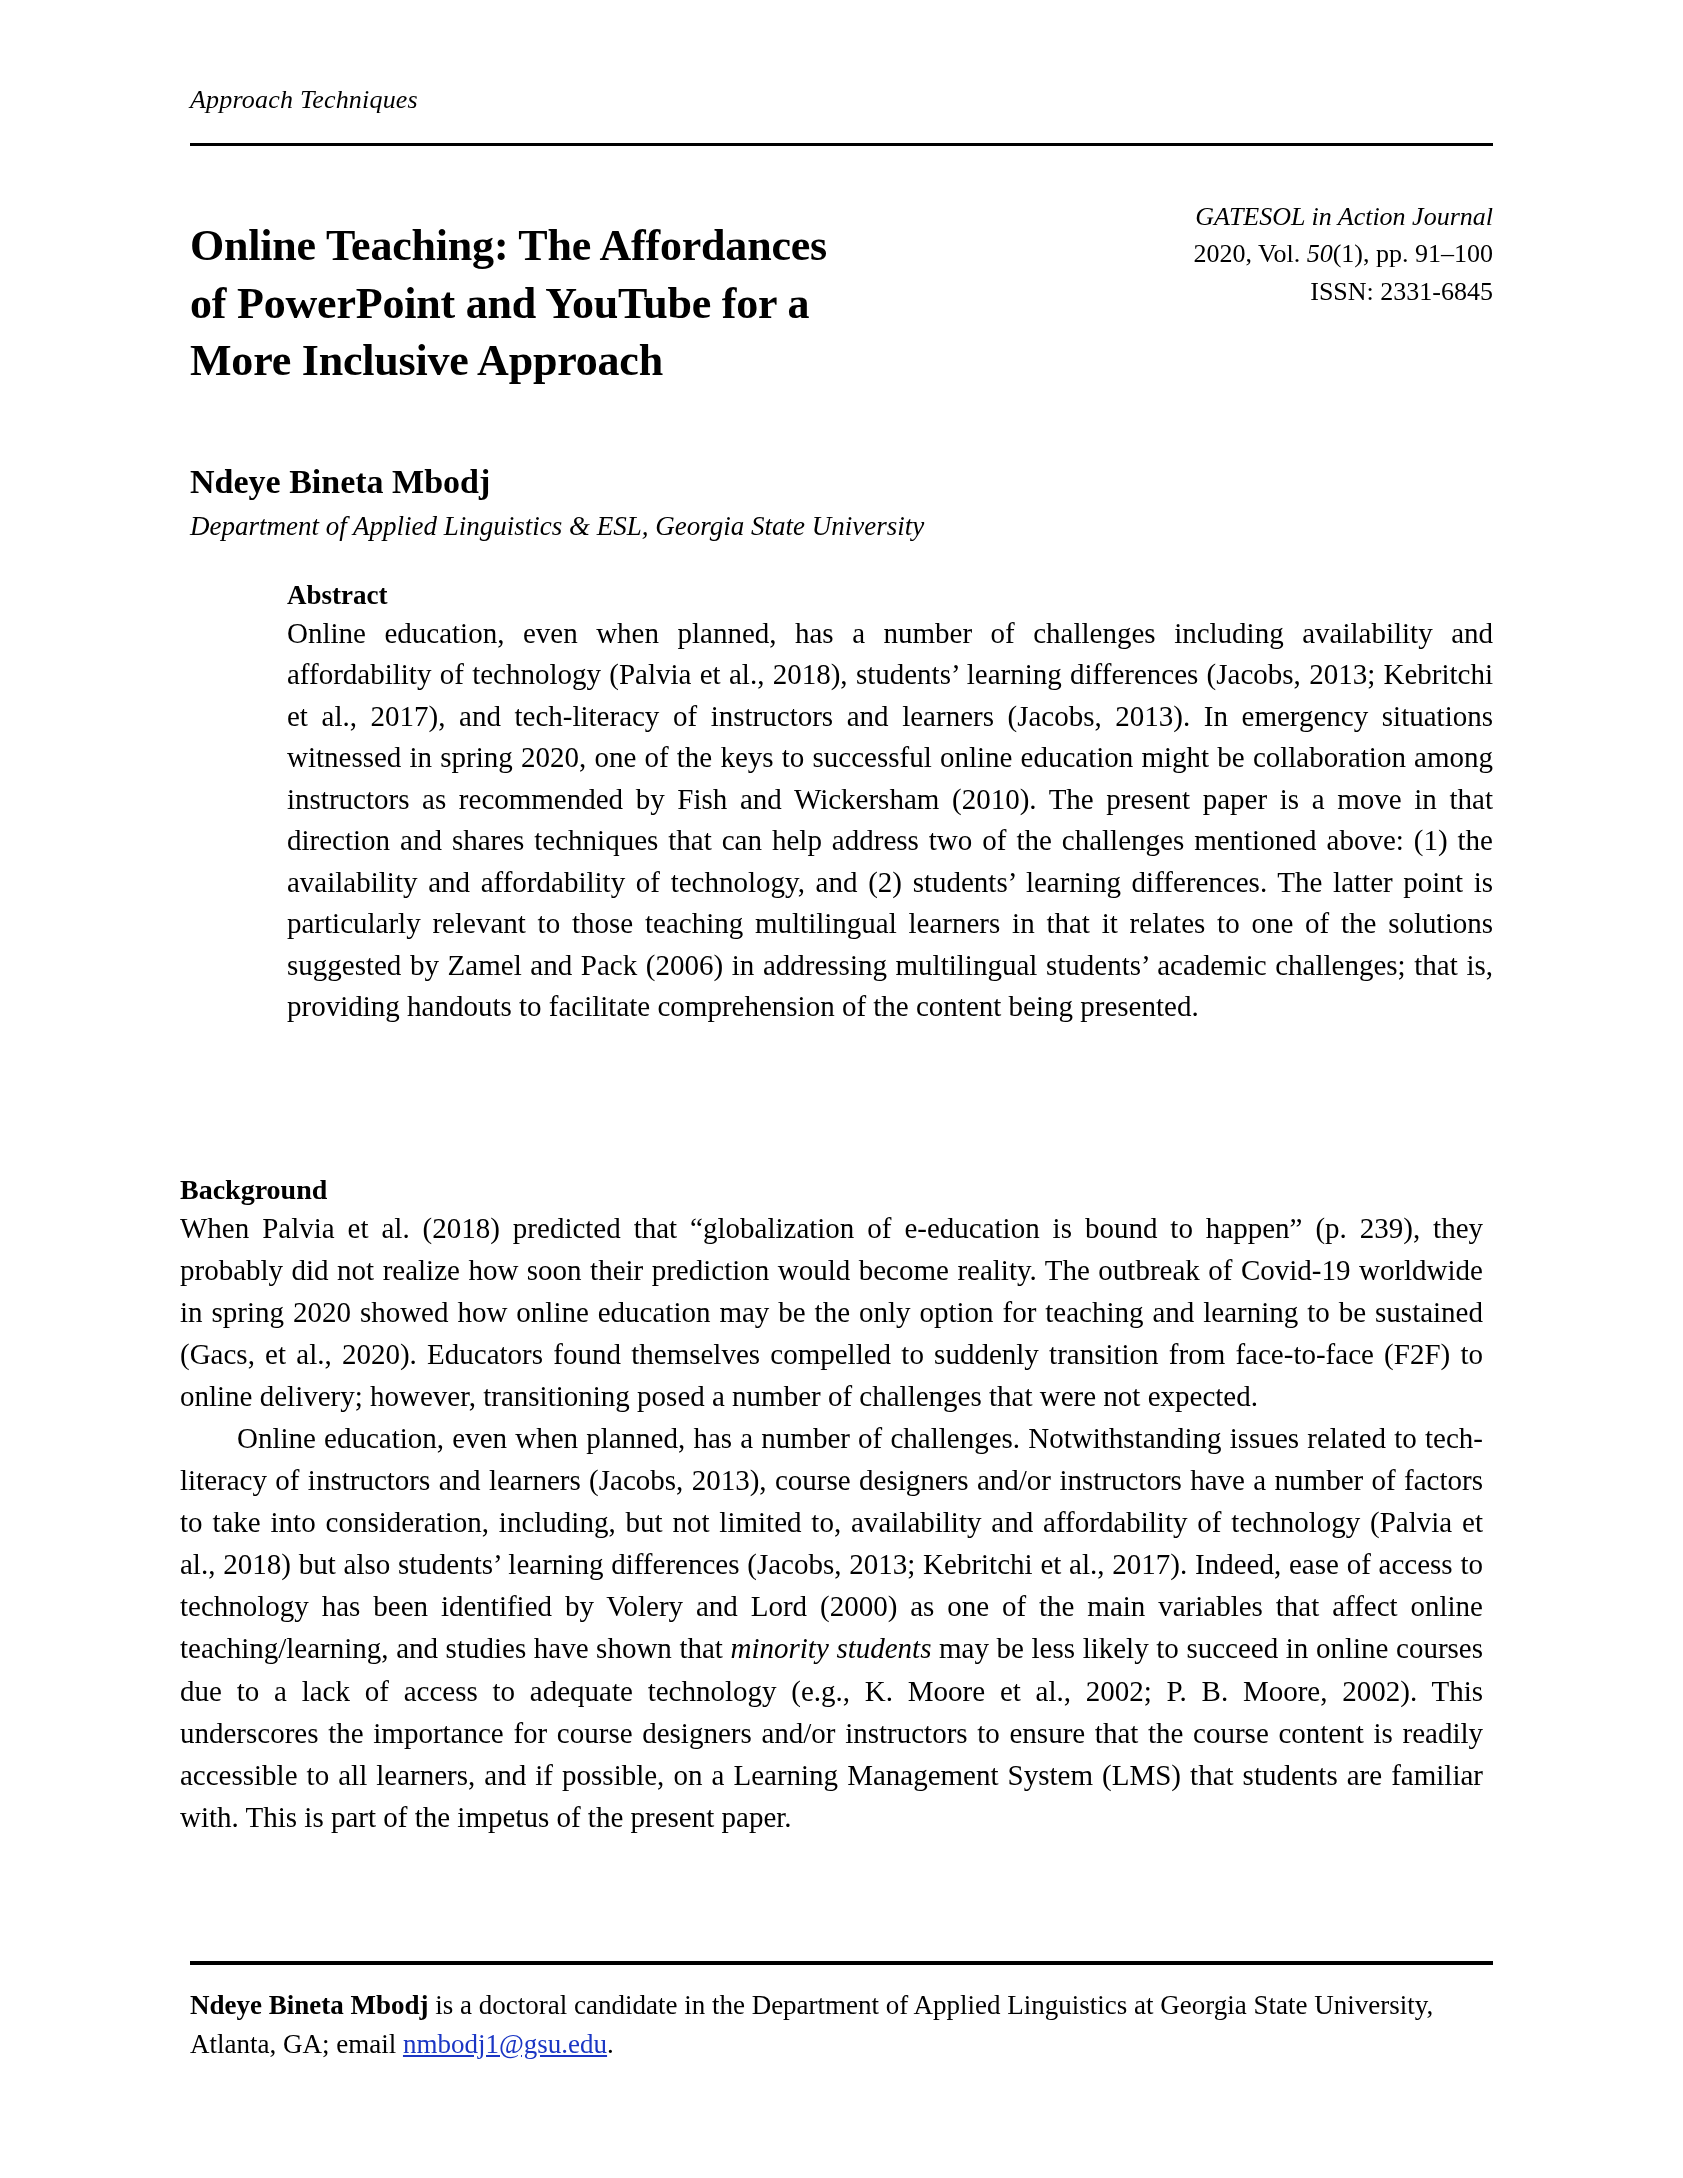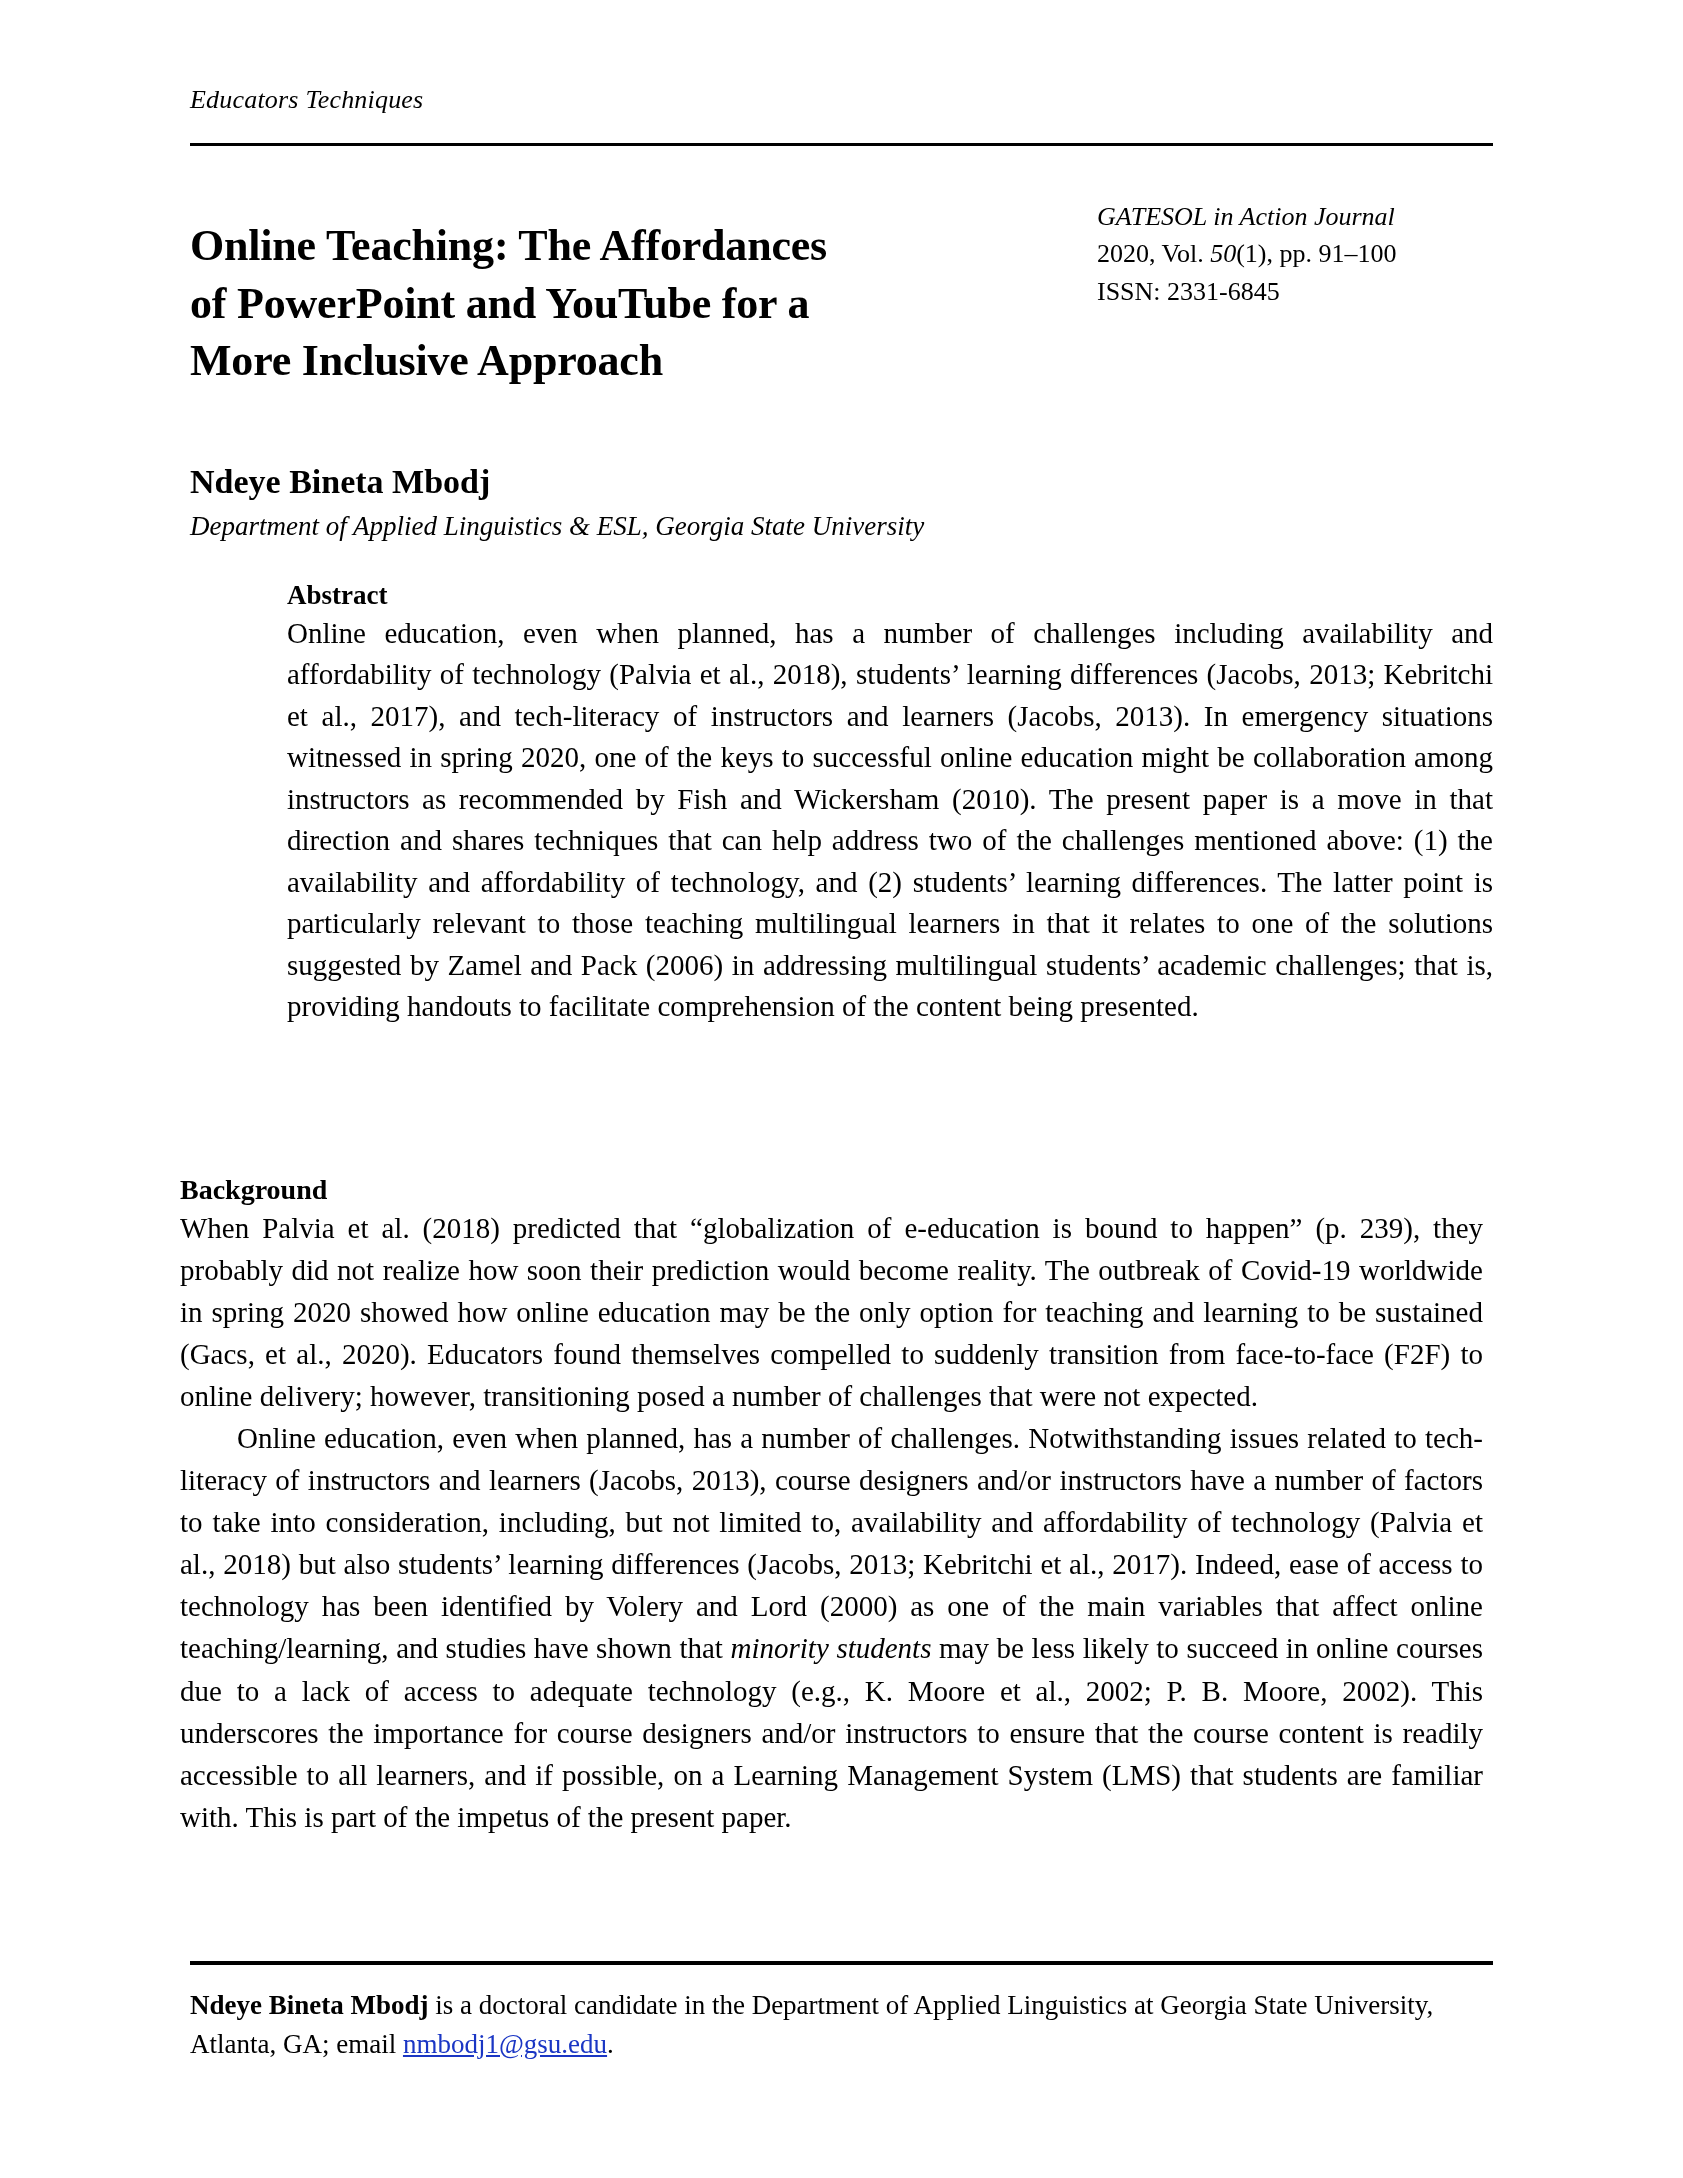--- a/index.html
+++ b/index.html
@@ -48,21 +48,21 @@
   }
   .doc-title {
     font-size: 44px;
     font-weight: bold;
     line-height: 1.30;
     width: 822px;
     letter-spacing: -0.2px;
   }
   .doc-title .tline { display: block; }
   .journal-info {
-    text-align: left;
+    text-align: right;
     font-size: 26px;
     line-height: 1.44;
     padding-top: 10px;
     width: 396px;
   }
   .journal-info .jname { font-style: italic; }
   .journal-info .vol-italic { font-style: italic; }
 
   
   .author-name {
@@ -148,21 +148,21 @@
   .footnote .fn-email {
     color: #1a36c4;
     text-decoration: underline;
   }
 </style>
 </head>
 <body>
 
 <div class="page">
 
-  <div class="running-head">Educators Techniques</div>
+  <div class="running-head">Approach Techniques</div>
   <div class="rule-top"></div>
 
   <div class="title-row">
     <h1 class="doc-title">
       <span class="tline">Online Teaching: The Affordances</span>
       <span class="tline">of PowerPoint and YouTube for a</span>
       <span class="tline">More Inclusive Approach</span>
     </h1>
     <div class="journal-info">
       <div class="jname">GATESOL in Action Journal</div>

